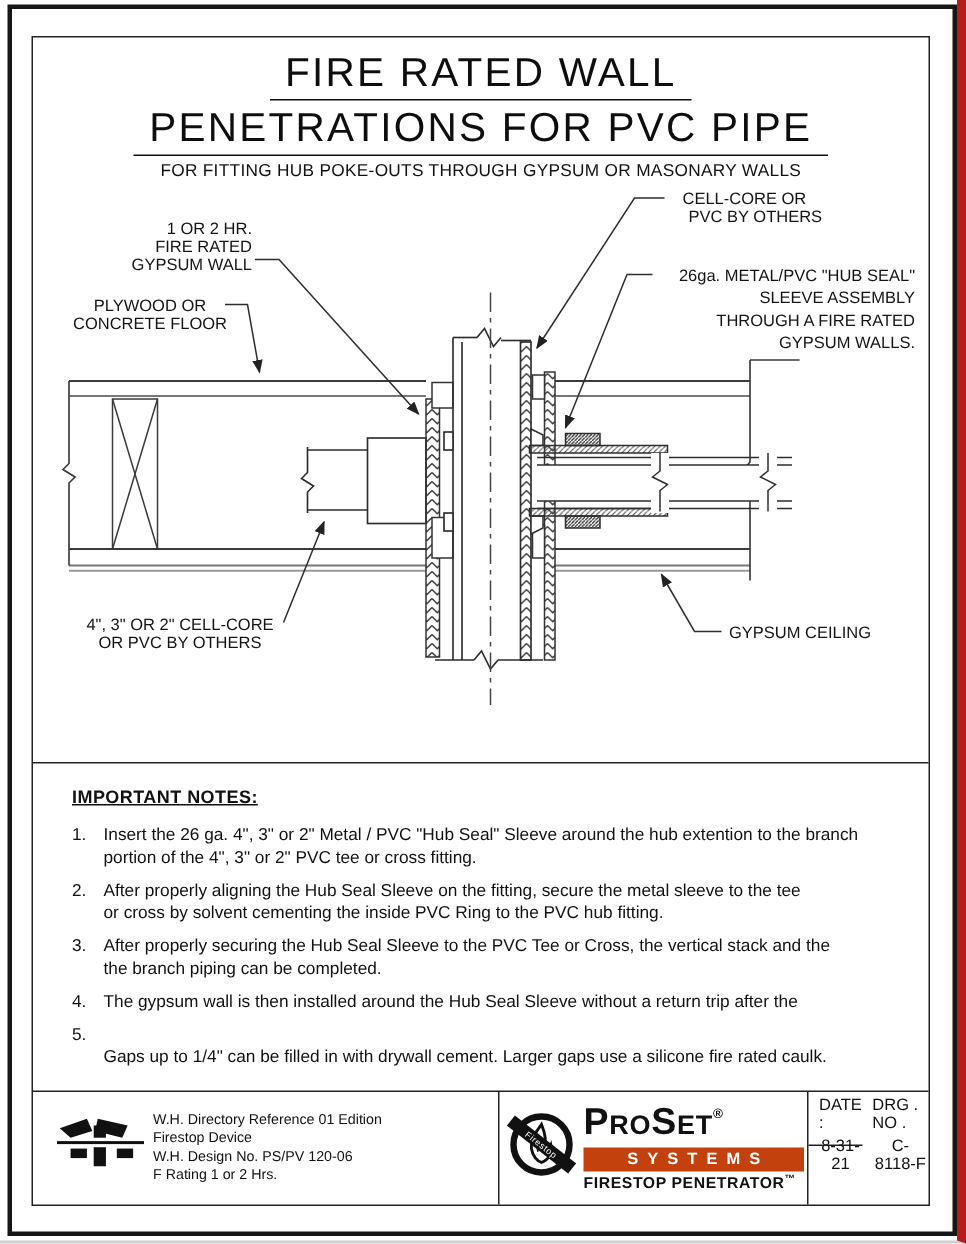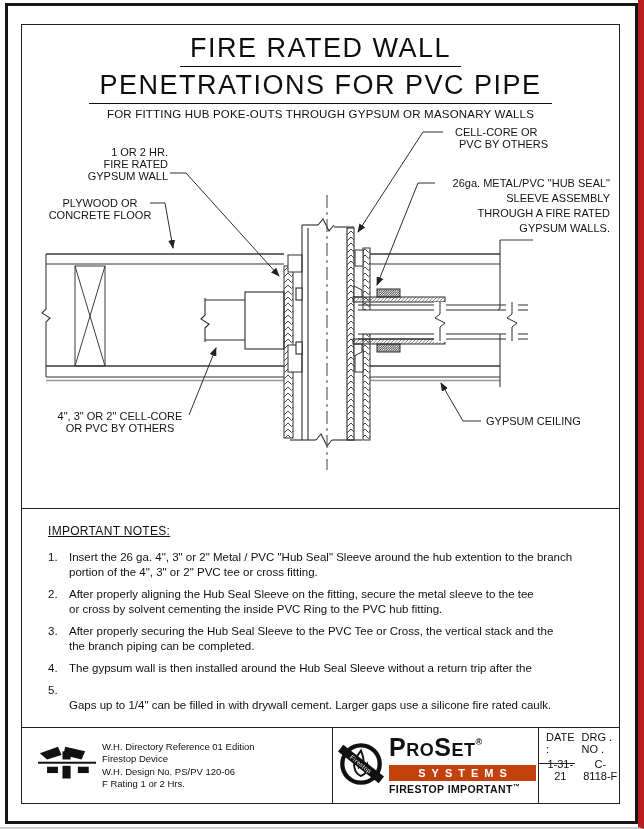--- a/index.html
+++ b/index.html
@@ -18,21 +18,21 @@
   .t2 { margin-top:3px; }
   .sub { margin-top:4px; font-size:11.5px; letter-spacing:0.2px; }
 
   
   svg.drawing { position:absolute; top:85px; left:0; }
   svg.drawing text { font-family:"Liberation Sans", sans-serif; font-size:11px; fill:#141414; }
 
   
   .notes { position:absolute; top:483px; left:0; width:100%; height:219px;
            border-top:1.5px solid #222; padding:15px 8px 0 26px; }
-  .notes-h { font-size:12px; letter-spacing:0.3px; text-decoration:underline; margin-bottom:12px; }
+  .notes-h { font-size:12px; letter-spacing:0.3px; text-decoration:underline; margin-bottom:12px;font-weight:bold; }
   .note { display:flex; margin-bottom:7px; font-size:11.5px; line-height:15px; }
   .note .num { width:21px; flex:0 0 21px; }
   .note .ntext { flex:1; }
 
   
   .tblock { position:absolute; top:702px; left:0; width:100%; height:76px;
             border-top:1.5px solid #222; display:flex; }
   .tb-left { width:311px; border-right:1.5px solid #222; display:flex; align-items:center; padding-left:16px; }
   .tb-center { width:206px; border-right:1.5px solid #222; display:flex; align-items:center; padding-left:5px; }
   .tb-right { flex:1; display:flex; flex-direction:row; }
@@ -245,28 +245,28 @@
             <path d="M21.5,31 C20.5,27 21.5,23.5 23,20.5" fill="none" stroke="#111" stroke-width="1.2"></path>
             <g transform="rotate(38 24 26)">
               <rect x="-3" y="21.5" width="54" height="9" fill="#111"></rect>
               <text x="24" y="28.5" text-anchor="middle" font-size="6.2" fill="#fff" font-family="Liberation Sans, sans-serif" letter-spacing="0.5">Firestop</text>
             </g>
           </svg>
         </span>
         <span class="ps-col">
           <span class="ps-word"><span class="ps-big">P</span><span class="ps-sm">RO</span><span class="ps-big">S</span><span class="ps-sm">ET</span><span class="ps-reg">®</span></span>
           <span class="ps-bar" style="display:block">SYSTEMS</span>
-          <span class="ps-tag" style="display:block"><span>FIRESTOP IMPORTANT</span><span class="ps-tm">™</span></span>
+          <span class="ps-tag" style="display:block"><span>FIRESTOP PENETRATOR</span><span class="ps-tm">™</span></span>
         </span>
       </div>
 
       <div class="tb-right">
         <div class="tb-cell tb-row1">
           <div>DATE :</div>
-          <div class="tb-val">1-31-21</div>
+          <div class="tb-val">8-31-21</div>
         </div>
         <div class="tb-cell tb-row2">
           <div>DRG . NO .</div>
           <div class="tb-val">C-8118-F</div>
         </div>
       </div>
     </div>
 
   </div>
 </div>

